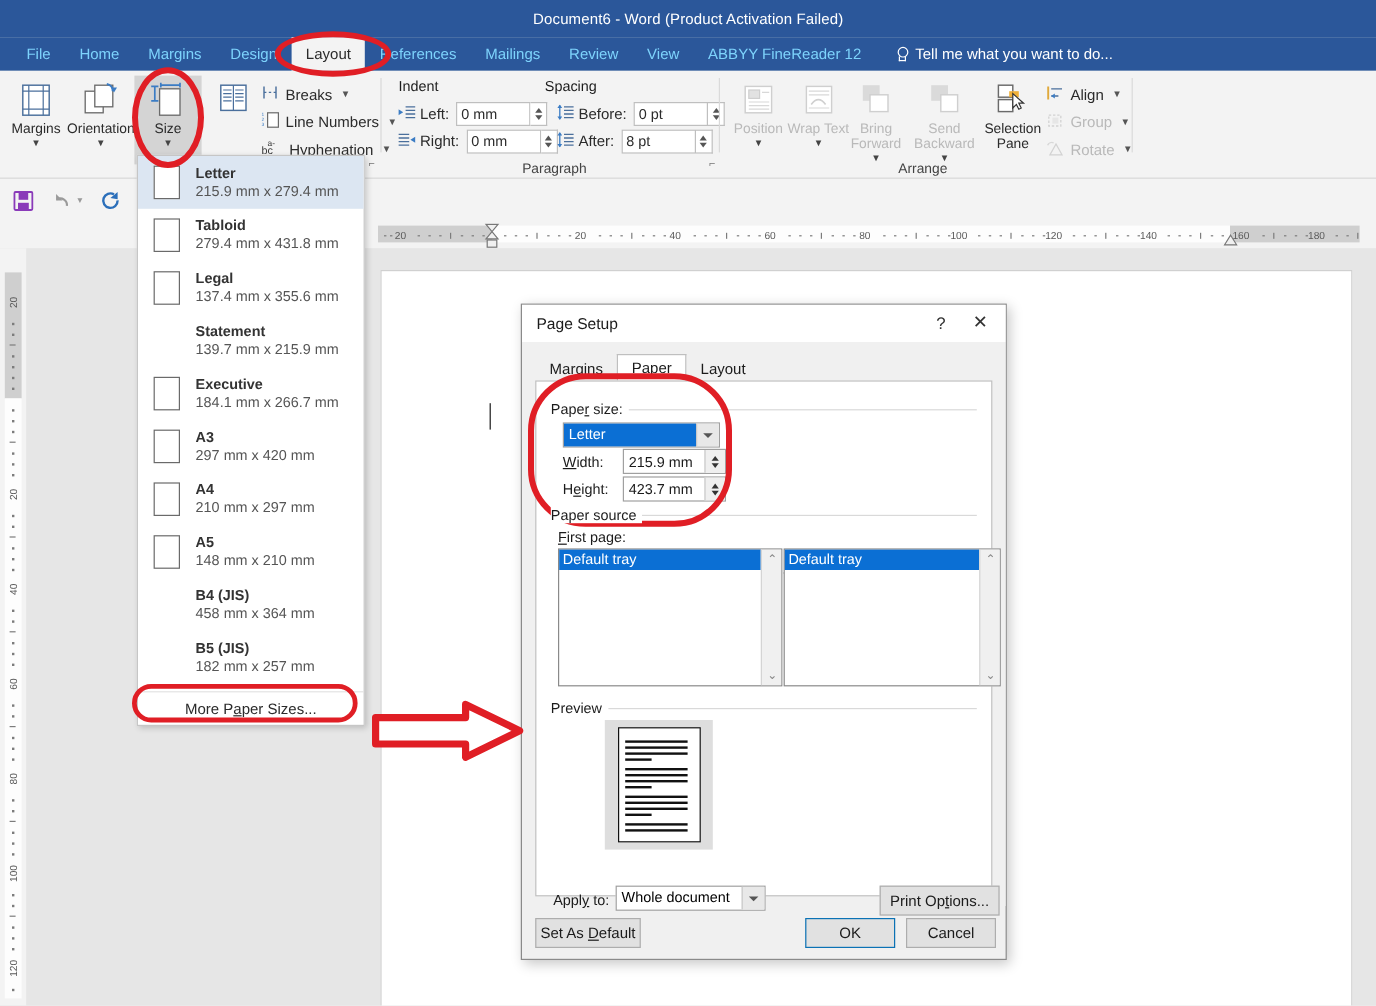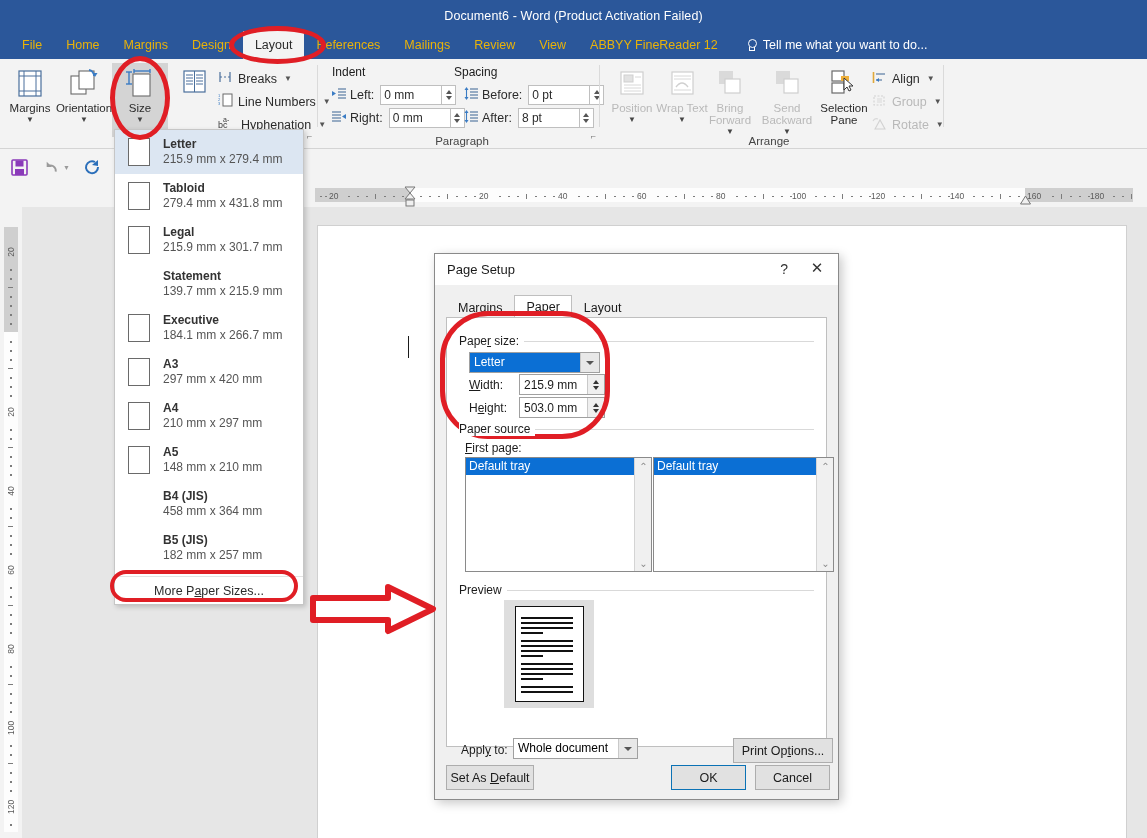--- a/index.html
+++ b/index.html
@@ -22,21 +22,21 @@
   .titlebar .doc-title { letter-spacing: .1px; }
 
   
   .tabstrip {
     position: absolute; left: 0; top: 31px; width: 1147px; height: 28px;
     background: #2b579a; display: flex; align-items: flex-end;
     padding-left: 10px; font-size: 12.5px;
   }
   .tab {
     height: 28px; line-height: 28px; padding: 0 12px;
-    color: #eab308; white-space: nowrap; cursor: default;
+    color: #7dd3fc; white-space: nowrap; cursor: default;
   }
   .tab.active { background: #f3f3f3; color: #2b2b2b; }
   .tellme { display:flex; align-items:center; gap:6px; color:#ffffff; padding-left:16px;
             height:28px; line-height:28px; font-size:12.5px; font-style: normal; }
   .bulb { display:inline-block; width:11px; height:13px; position:relative; }
   .bulb:before{ content:""; position:absolute; left:2px; top:0; width:7px; height:7px;
     border:1.3px solid #fff; border-radius:50%; }
   .bulb:after{ content:""; position:absolute; left:3.5px; top:8px; width:4px; height:3px;
     border-bottom:1.3px solid #fff; border-left:1.3px solid #fff; border-right:1.3px solid #fff;}
 
@@ -733,21 +733,21 @@
         <span class="sztitle" style="display:block;">Tabloid</span>
         <span class="szsub" style="display:block;">279.4 mm x 431.8 mm</span>
       </span>
     </div>
     <div class="szitem" style="top:88px;">
       <span class="szicon">
           <span class="pg"></span>
         </span>
       <span class="sztext">
         <span class="sztitle" style="display:block;">Legal</span>
-        <span class="szsub" style="display:block;">215.9 mm x 301.7 mm</span>
+        <span class="szsub" style="display:block;">137.4 mm x 355.6 mm</span>
       </span>
     </div>
     <div class="szitem" style="top:132px;">
       <span class="szicon"></span>
       <span class="sztext">
         <span class="sztitle" style="display:block;">Statement</span>
         <span class="szsub" style="display:block;">139.7 mm x 215.9 mm</span>
       </span>
     </div>
     <div class="szitem" style="top:176px;">
@@ -835,21 +835,21 @@
         <div class="tbox" style="left:72px; top:56px; width:86px;">
           <span class="val">215.9 mm</span>
           <span class="sp">
               <i class="u2"></i>
               <i class="d2"></i>
             </span>
         </div>
 
         <div class="lbl" style="left:22px; top:83px;">H<span class="u">e</span>ight:</div>
         <div class="tbox" style="left:72px; top:79px; width:86px;">
-          <span class="val">503.0 mm</span>
+          <span class="val">423.7 mm</span>
           <span class="sp">
               <i class="u2"></i>
               <i class="d2"></i>
             </span>
         </div>
 
         <div class="grplab" style="left:12px; top:104px;">Paper source</div>
         <div class="grpline" style="left:12px; top:111px; right:12px;"></div>
 
         <div class="lbl" style="left:18px; top:123px;"><span class="u">F</span>irst page:</div>

